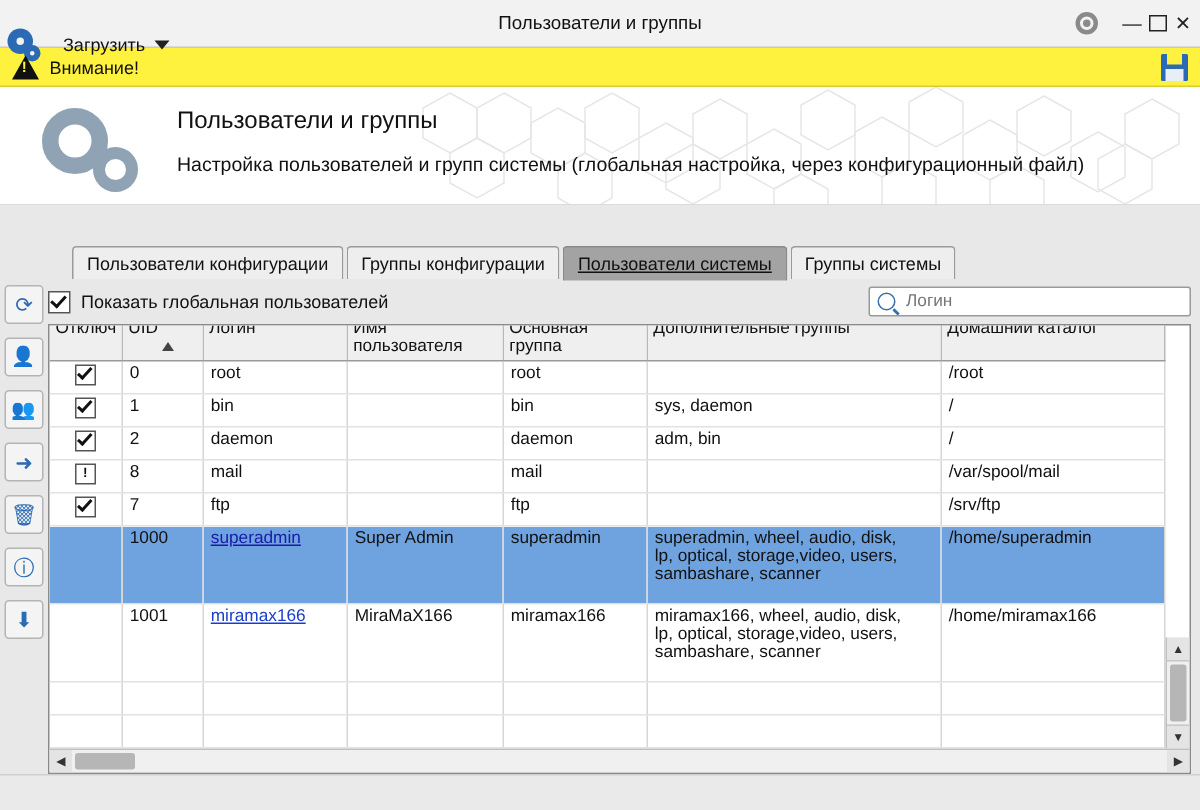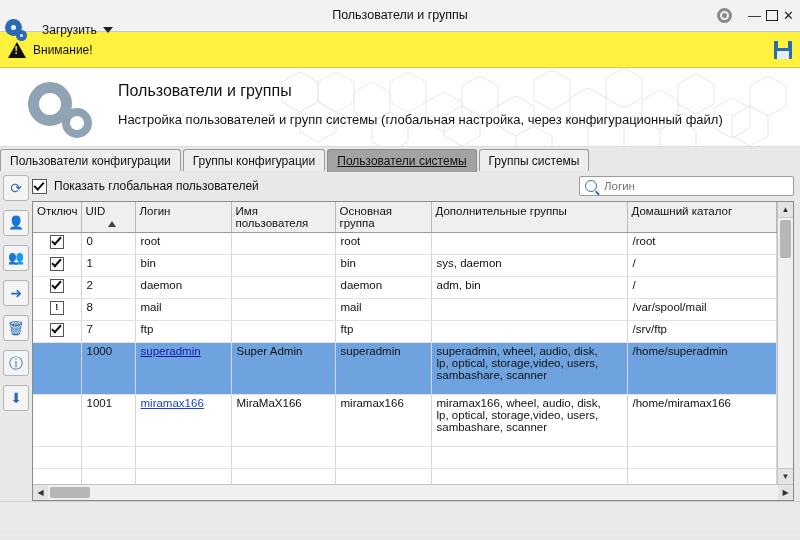--- a/index.html
+++ b/index.html
@@ -96,21 +96,21 @@
     position: absolute; left: 6px; top: 6px;
     width: 5px; height: 5px; border-radius: 50%;
     background: #8a8a8a;
   }
   .winbtns { display: flex; align-items: flex-end; gap: 5px; margin-left: 4px; }
   .wb { font-size: 13px; line-height: 10px; color: #222; cursor: default; }
   .wb.min { letter-spacing: 0; }
   .wb.max { border: 1.5px solid #222; width: 10px; height: 9px; display: inline-block; }
   
   .warnbar {
-    height: 36px;
+    height: 26px;
     background: #fff23f;
     border-bottom: 1px solid #d6ce2e;
     display: flex;
     align-items: center;
     padding: 0 8px;
     box-sizing: border-box;
     gap: 7px;
   }
   .warn-tri {
     width: 0; height: 0;
@@ -187,25 +187,27 @@
   .banner-sub {
     position: absolute;
     left: 118px; top: 44px;
     font-size: 13px;
     color: #111;
   }
   
   .tabsrow {
     position: relative;
     height: 24px;
+    padding-left: 48px;
     background: #e8e8e8;
     display: flex;
     align-items: flex-end;
     gap: 2px;
     box-sizing: border-box;
+    margin-top: 25px;
   }
   .tab {
     border: 1px solid #9a9a9a;
     border-bottom: none;
     background: #eeeeee;
     padding: 4px 9px 4px 9px;
     font-size: 12px;
     border-radius: 3px 3px 0 0;
     cursor: default;
     position: relative;
@@ -322,20 +324,21 @@
     background: #fff;
     display: flex;
     flex-direction: column;
     overflow: hidden;
     position: relative;
   }
   .tbl-scroll {
     flex: 1;
     display: flex;
     overflow: hidden;
+    align-items: flex-end;
   }
   table.grid {
     border-collapse: collapse;
     width: 100%;
     table-layout: fixed;
     font-size: 11.5px;
   }
   table.grid th {
     background: #efefef;
     border-right: 1px solid #b8b8b8;

